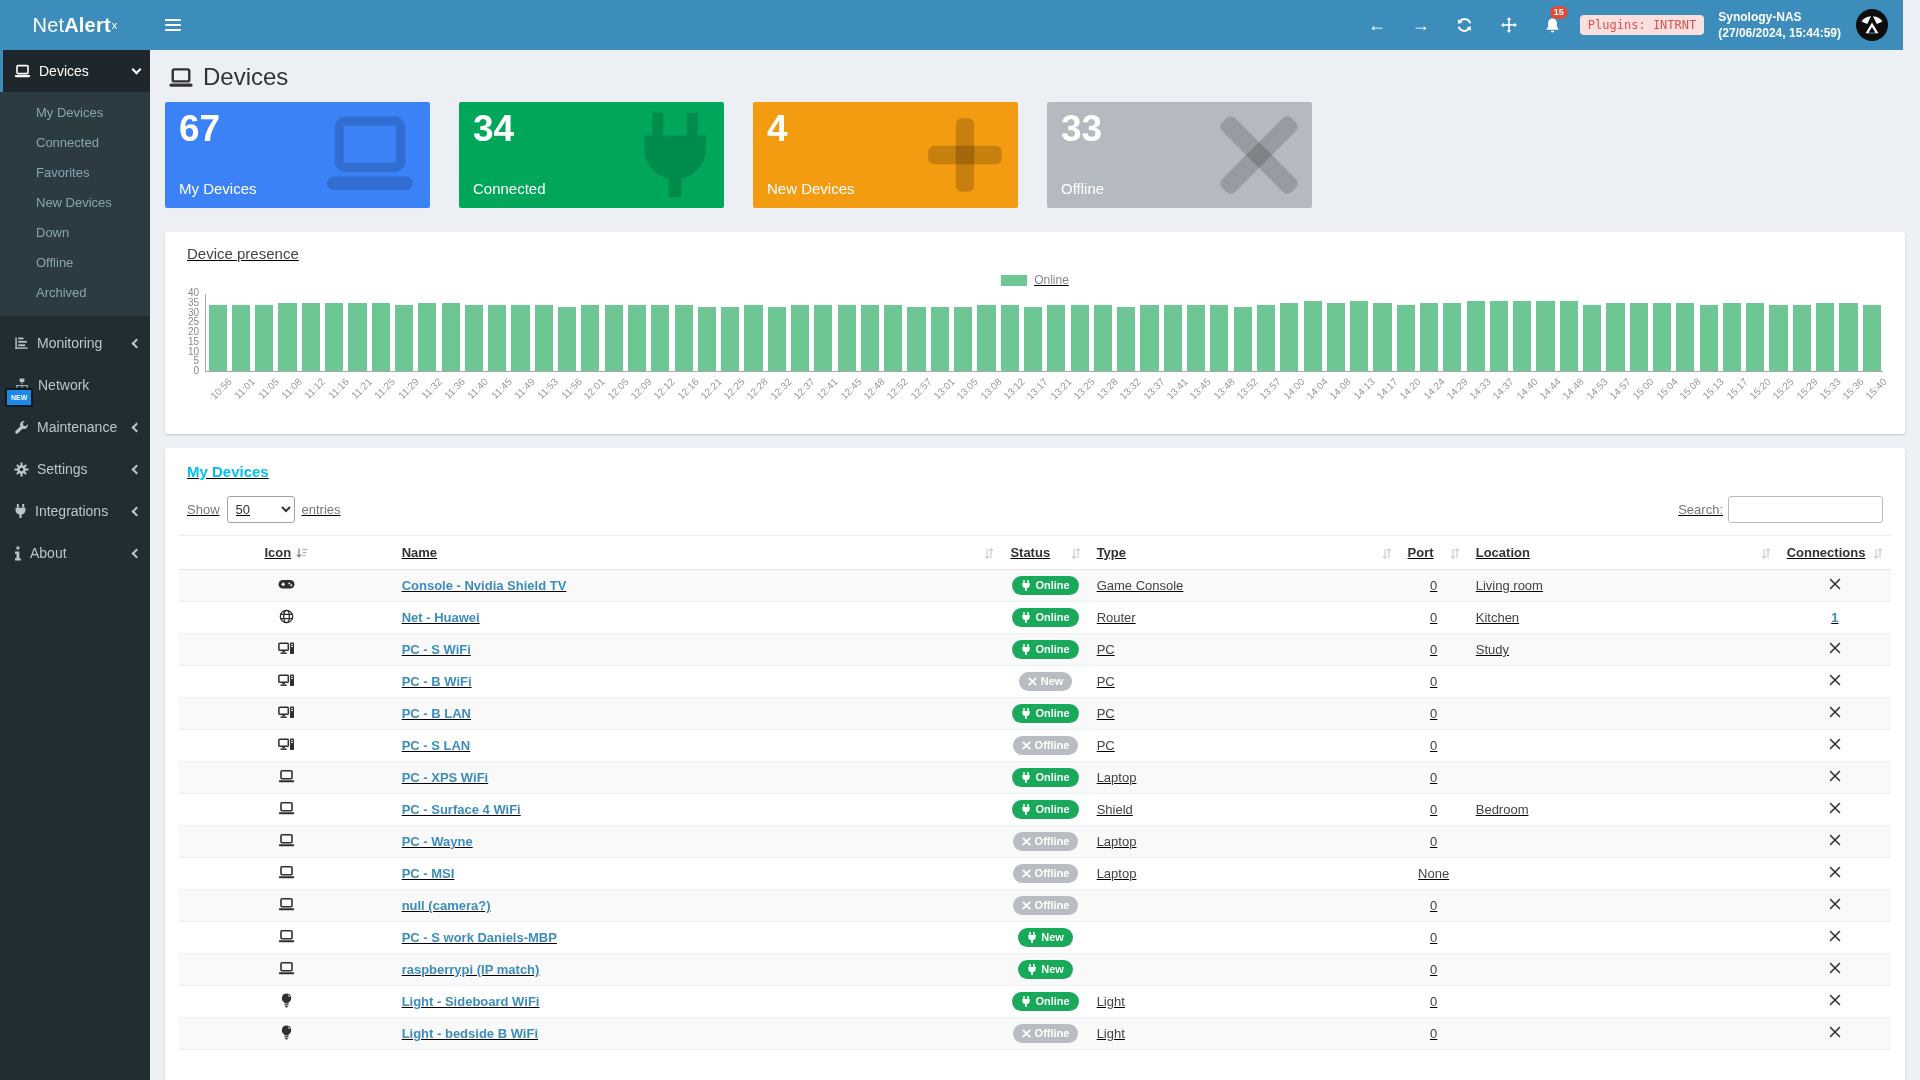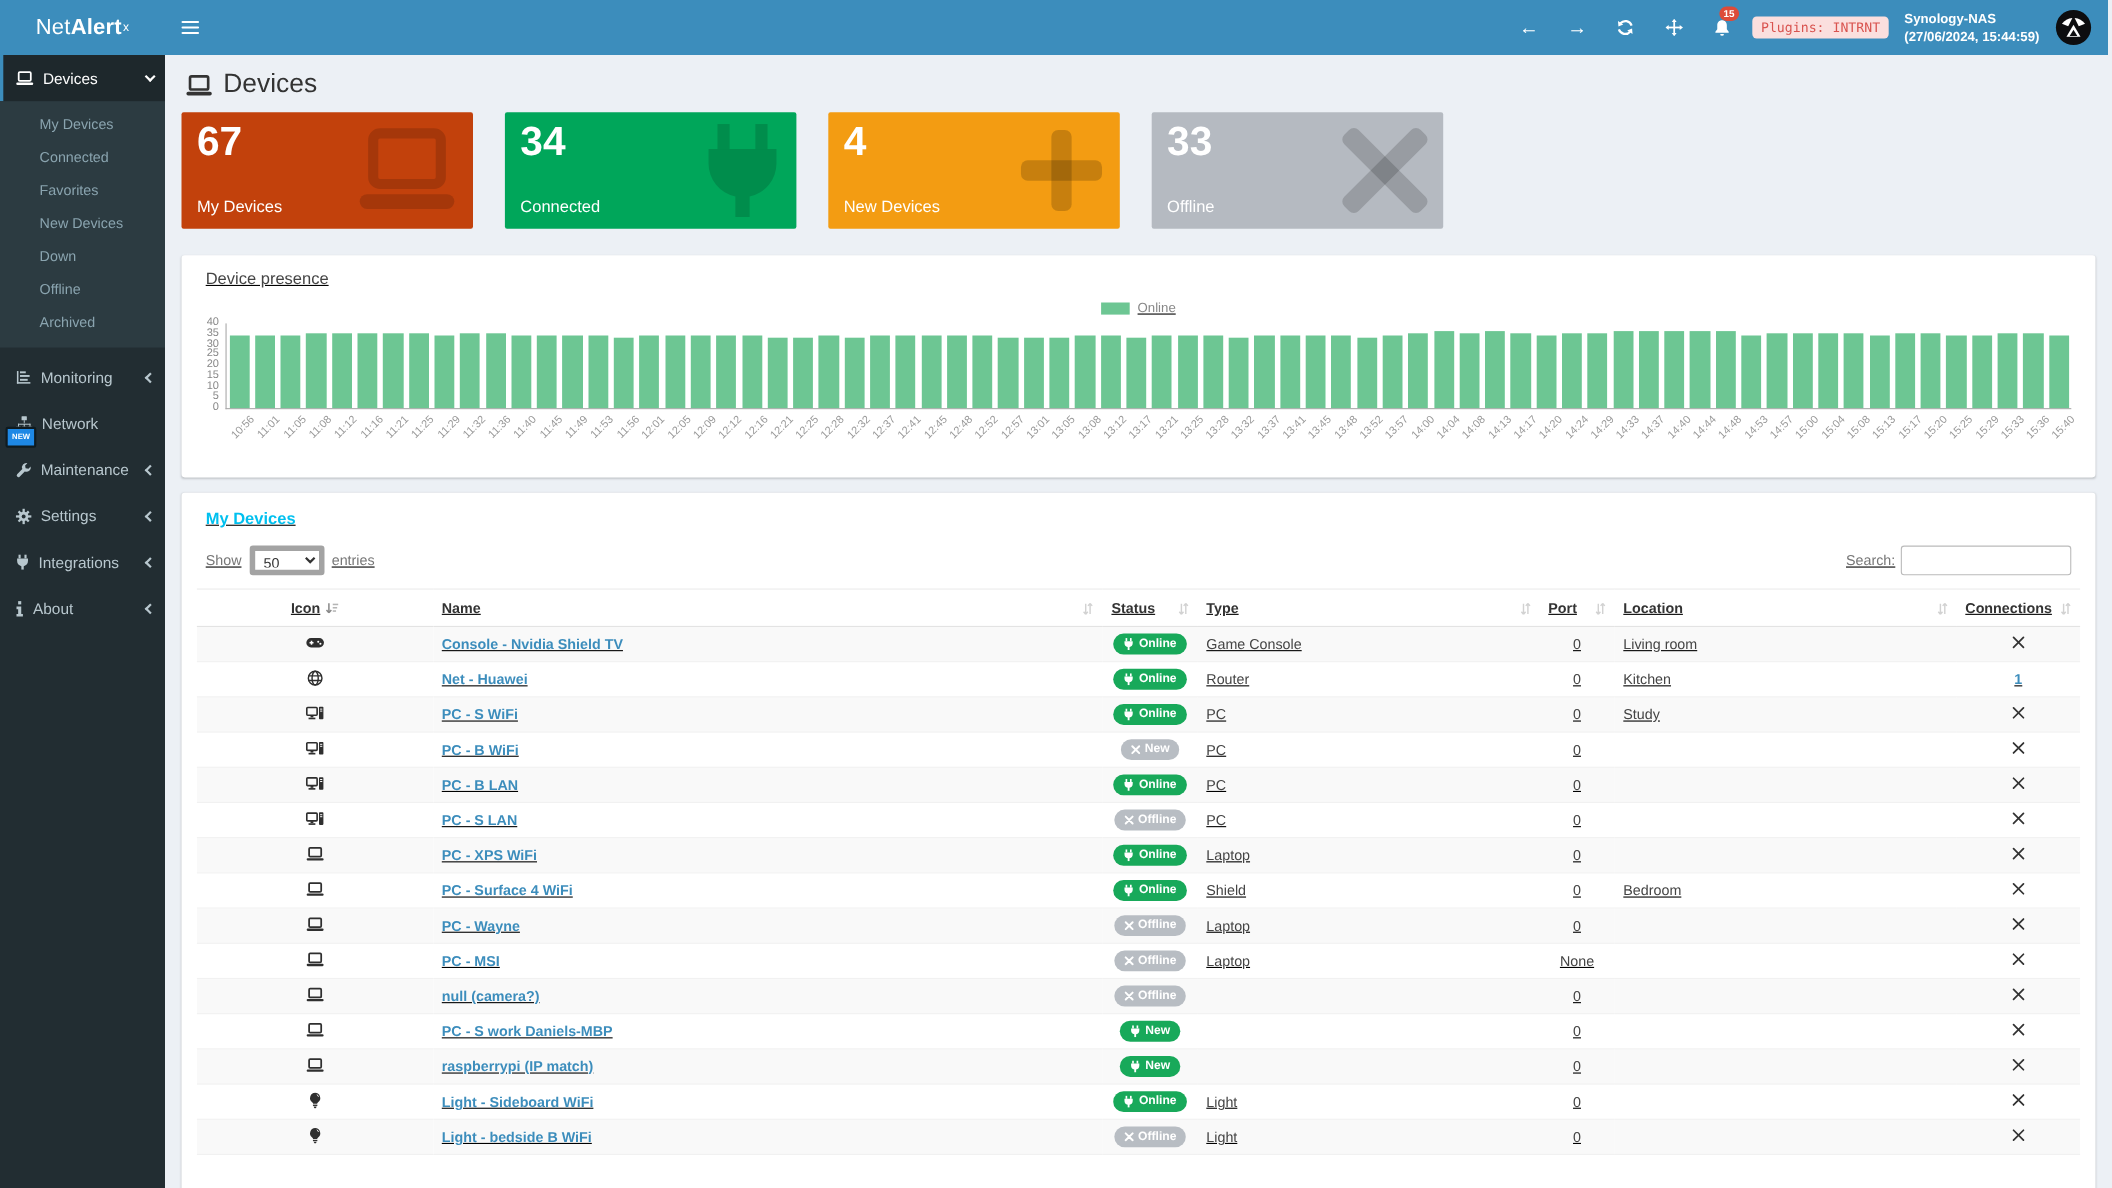--- a/index.html
+++ b/index.html
@@ -1,20 +1,20 @@
 <!DOCTYPE html>
 <html><head>
 <meta charset="utf-8">
 <style>
   * { box-sizing: border-box; margin: 0; padding: 0; }
   html,body { width:1920px; height:1080px; overflow:hidden;
     font-family:"Liberation Sans", sans-serif; background:#ecf0f5; }
 
   
-  .navbar { position:fixed; top:0; left:0; right:4px; height:50px; background:#3c8dbc;
+  .navbar { position:fixed; top:0; left:0; right:17px; height:50px; background:#3c8dbc;
     display:flex; align-items:center; z-index:50; }
   .logo { width:150px; height:50px; display:flex; align-items:center; justify-content:center;
     color:#fff; font-size:20px; letter-spacing:.2px; }
   .logo b { font-weight:bold; }
   .logo sup { font-size:11px; margin-left:1px; }
   .hamburger { width:46px; height:50px; display:flex; flex-direction:column; gap:3px;
     align-items:center; justify-content:center; cursor:pointer; }
   .hamburger span { width:16px; height:2px; background:#fff; border-radius:1px; }
   .nav-right { margin-left:auto; display:flex; align-items:center; gap:10px; padding-right:14px; }
   .nav-icon { width:34px; height:50px; display:flex; align-items:center; justify-content:center;
@@ -46,21 +46,21 @@
   
   .content { position:absolute; left:150px; top:50px; right:0; bottom:0; overflow:hidden; }
   .page-header { display:flex; align-items:center; gap:9px; padding:13px 20px 9px 18px; }
   .page-header h1 { font-size:24px; color:#333; font-weight:normal; }
 
   .cards { display:flex; gap:29px; padding:2px 15px 0; }
   .card { width:265px; height:106px; border-radius:2px; position:relative; color:#fff; overflow:hidden; }
   .card .num { font-size:37px; font-weight:bold; padding:6px 0 0 14px; line-height:1.15; }
   .card .lbl { position:absolute; left:14px; bottom:11px; font-size:15px; }
   .card .big { position:absolute; right:10px; top:10px; }
-  .card.c0 { background:#c2410c; } .card.c1 { background:#00a65a; }
+  .card.c0 { background:#3b82f6; } .card.c1 { background:#00a65a; }
   .card.c2 { background:#f39c12; } .card.c3 { background:#b5bac1; }
 
   .panel { background:#fff; margin:0 15px; border-radius:3px; box-shadow:0 1px 2px rgba(0,0,0,.18);text-decoration:underline; }
   .chart-panel { margin-top:24px; padding-bottom:8px; }
   .panel-title { padding:13px 22px 8px; font-size:15px; color:#444; }
 
   .chart-legend { display:flex; align-items:center; justify-content:center; gap:7px; height:20px;
     font-size:12px; color:#888; margin-bottom:4px; }
   .chart-legend .swatch { width:26px; height:11px; background:#6dc693; display:inline-block; }
   .chart-plot { position:relative; margin:0 22px 0 10px; }
@@ -71,21 +71,21 @@
   .bar-slot { flex:1; display:flex; align-items:flex-end; justify-content:center; height:100%; }
   .bar { width:78%; background:#6dc693; }
   .xlabels { margin-left:30px; display:flex; height:54px; }
   .xslot { flex:1; position:relative; }
   .xslot span { position:absolute; top:4px; right:2px; transform:rotate(-45deg);
     transform-origin:top right; font-size:10px; color:#999; white-space:nowrap; }
 
   .table-panel { margin-top:14px; height:640px; }
   .section-title { color:#00c0ef; font-size:15px; font-weight:bold; padding:15px 22px 4px; }
   .controls { display:flex; align-items:center; padding:12px 22px 10px; color:#777; font-size:13px; }
-  .controls select { margin:0 7px; width:68px; height:27px; border:5px solid #a3a3a3; border-radius:3px;
+  .controls select { margin:0 7px; width:68px; height:27px; border:1px solid #a3a3a3; border-radius:3px;
     color:#333; font-size:13px; padding:2px 4px; background:#fff; }
   .search-box { margin-left:auto; display:flex; align-items:center; gap:5px; }
   .search-box input { width:155px; height:27px; border:1px solid #bbb; border-radius:3px; padding:3px 6px;
     font-size:13px; }
 
   table { width:calc(100% - 28px); margin:2px 14px 0; border-collapse:collapse; table-layout:fixed;
     font-size:13px; }
   th { text-align:left; color:#333; font-weight:bold; padding:9px 8px; border-top:1px solid #ececec;
     border-bottom:1px solid #e3e3e3; cursor:pointer; }
   th .th-inner { display:flex; align-items:flex-end; justify-content:space-between; gap:4px; }

